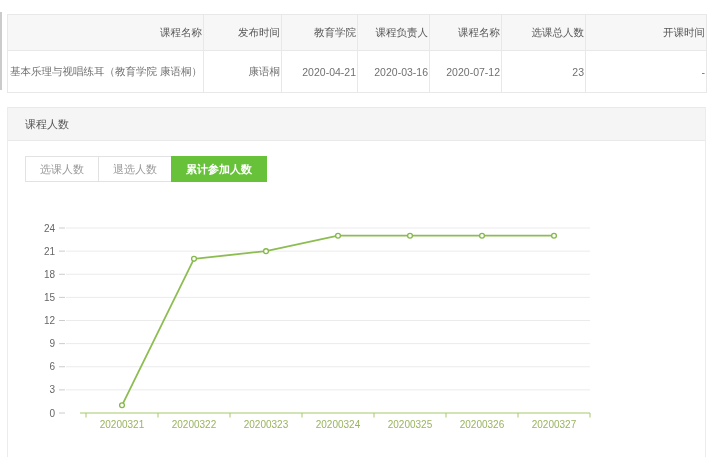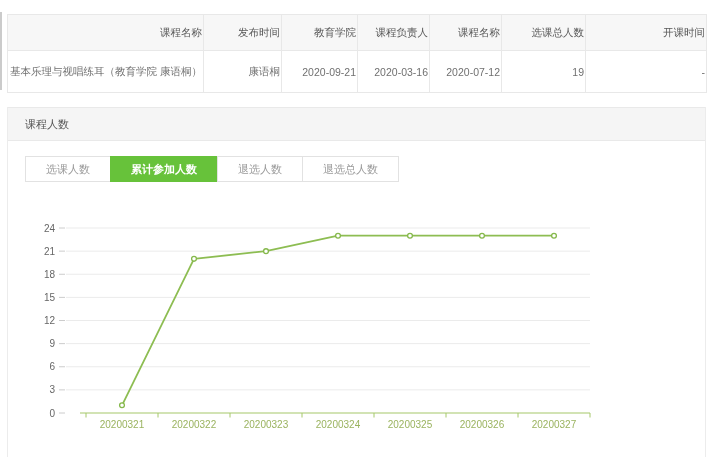--- a/index.html
+++ b/index.html
@@ -32,21 +32,21 @@
   }
   .panel-header {
     height:32px; line-height:32px; background:#f5f5f5;
     border-top:1px solid #e9e9e9; border-bottom:1px solid #e9e9e9;
     padding-left:17px; font-size:11px; color:#555;
   }
 
   
   .tabs { display:flex; margin:15px 0 0 17px; }
   .tab {
-    height:24px; line-height:24px; padding:0 20px; font-size:11px;
+    height:24px; line-height:24px; padding:0 14px; font-size:11px;
     color:#999; background:#fff; border:1px solid #e2e2e2;
     margin-left:-1px; cursor:pointer; user-select:none;text-align:right;
   }
   .tab:first-child { margin-left:0; }
   .tab.active { background:var(--accent,#67c23a); border-color:var(--accent,#67c23a); color:#fff; font-weight:bold; }
 
   
   .chart-wrap { position:absolute; left:0; top:205px; width:713px; height:252px; }
   svg text { font-family:"Liberation Sans","DejaVu Sans",sans-serif; }
 </style>
@@ -73,37 +73,36 @@
       <th>课程负责人</th>
       <th>课程名称</th>
       <th>选课总人数</th>
       <th>开课时间</th>
     </tr>
   </thead>
   <tbody>
     <tr>
       <td>基本乐理与视唱练耳（教育学院 康语桐）</td>
       <td>康语桐</td>
-      <td>2020-09-21</td>
+      <td>2020-04-21</td>
       <td>2020-03-16</td>
       <td>2020-07-12</td>
-      <td>19</td>
+      <td>23</td>
       <td>-</td>
     </tr>
   </tbody>
 </table>
 
 <div class="panel">
   <div class="panel-header">课程人数</div>
 
   <div class="tabs">
     <div class="tab">选课人数</div>
+    <div class="tab">退选人数</div>
     <div class="tab active">累计参加人数</div>
-    <div class="tab">退选人数</div>
-    <div class="tab">退选总人数</div>
   </div>
 </div>
 
 <div class="chart-wrap">
   <svg id="chart-svg" width="713" height="252" viewBox="0 0 713 252">
       <line x1="59" y1="208" x2="65" y2="208" stroke="#cccccc" stroke-width="1"></line>
       <text x="55" y="211.5" text-anchor="end" font-size="10" fill="#666666">0</text>
       <line x1="66" y1="184.875" x2="590" y2="184.875" stroke="#ebebeb" stroke-width="1"></line>
       <line x1="59" y1="184.875" x2="65" y2="184.875" stroke="#cccccc" stroke-width="1"></line>
       <text x="55" y="188.375" text-anchor="end" font-size="10" fill="#666666">3</text>

